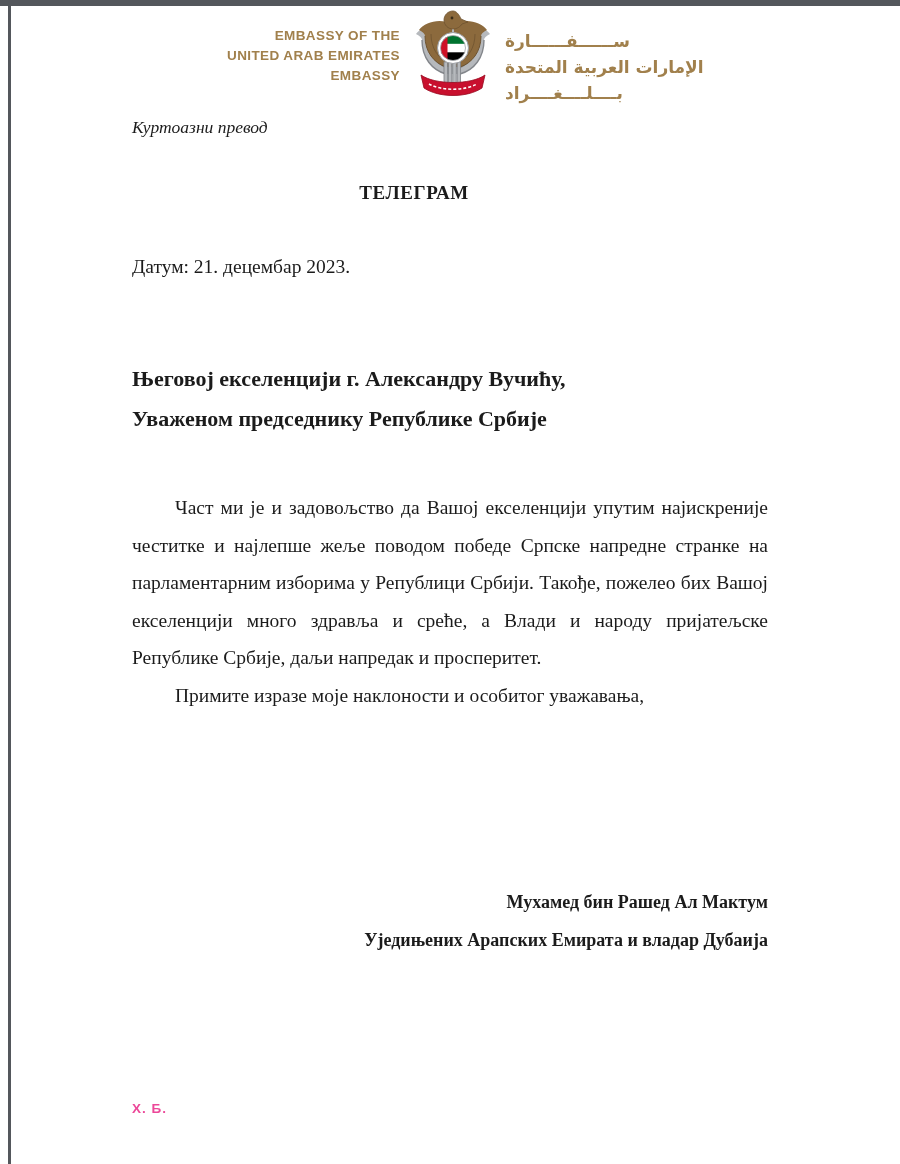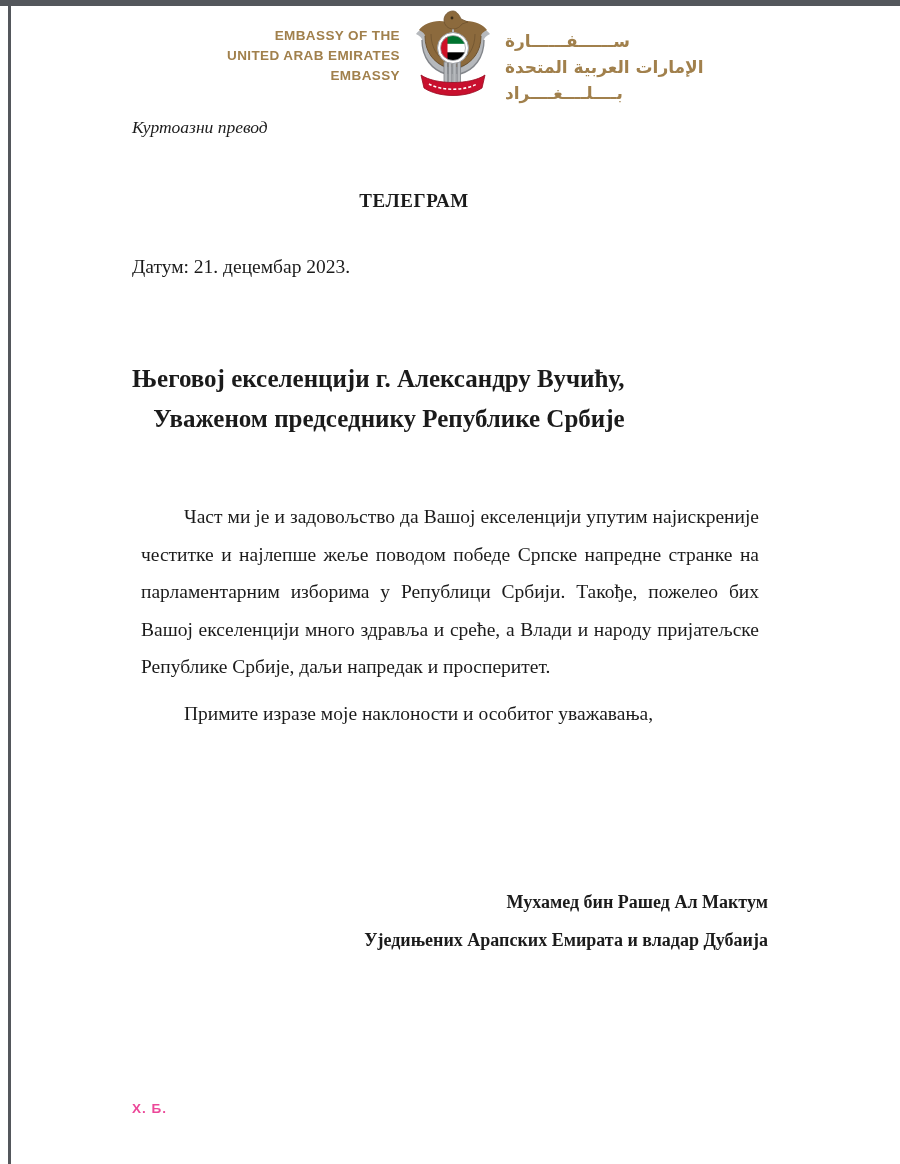--- a/index.html
+++ b/index.html
@@ -36,38 +36,38 @@
     font-size: 17px; line-height: 26px; font-weight: bold;
     color: #A1804C;
     margin-top: 16px;
   }
   
   .courtesy {
     position: absolute; left: 132px; top: 117px;
     font-style: italic; font-size: 17.5px;
   }
   .doc-title {
-    position: absolute; left: 0; top: 190px; width: 828px;
+    position: absolute; left: 0; top: 182px; width: 828px;
     text-align: center; font-weight: bold; font-size: 19px;
     letter-spacing: 0.6px;
   }
   .date-line {
     position: absolute; left: 132px; top: 256px;
     font-size: 19.5px;
   }
   .recipient {
     position: absolute; left: 132px; top: 359px;
-    font-weight: bold; font-size: 25px; line-height: 40px; text-align: right;
+    font-weight: bold; font-size: 22px; line-height: 40px;
   }
   .body-text {
     position: absolute; left: 132px; top: 489px; width: 636px;
     font-size: 19.5px; line-height: 37.6px;
     text-align: justify;
   }
-  .body-text p { text-indent: 43px; margin: 9px; }
+  .body-text p { text-indent: 43px; margin: 0; }
   .signature {
     position: absolute; right: 132px; top: 884px; width: 640px;
     text-align: right; font-weight: bold; font-size: 18px; line-height: 37.5px;
   }
   .footer-initials {
     position: absolute; left: 132px; top: 1101px;
     font-family: "Liberation Sans", sans-serif;
     font-size: 13.5px; font-weight: bold; color: #ec4899;
     letter-spacing: 1px;
   }

